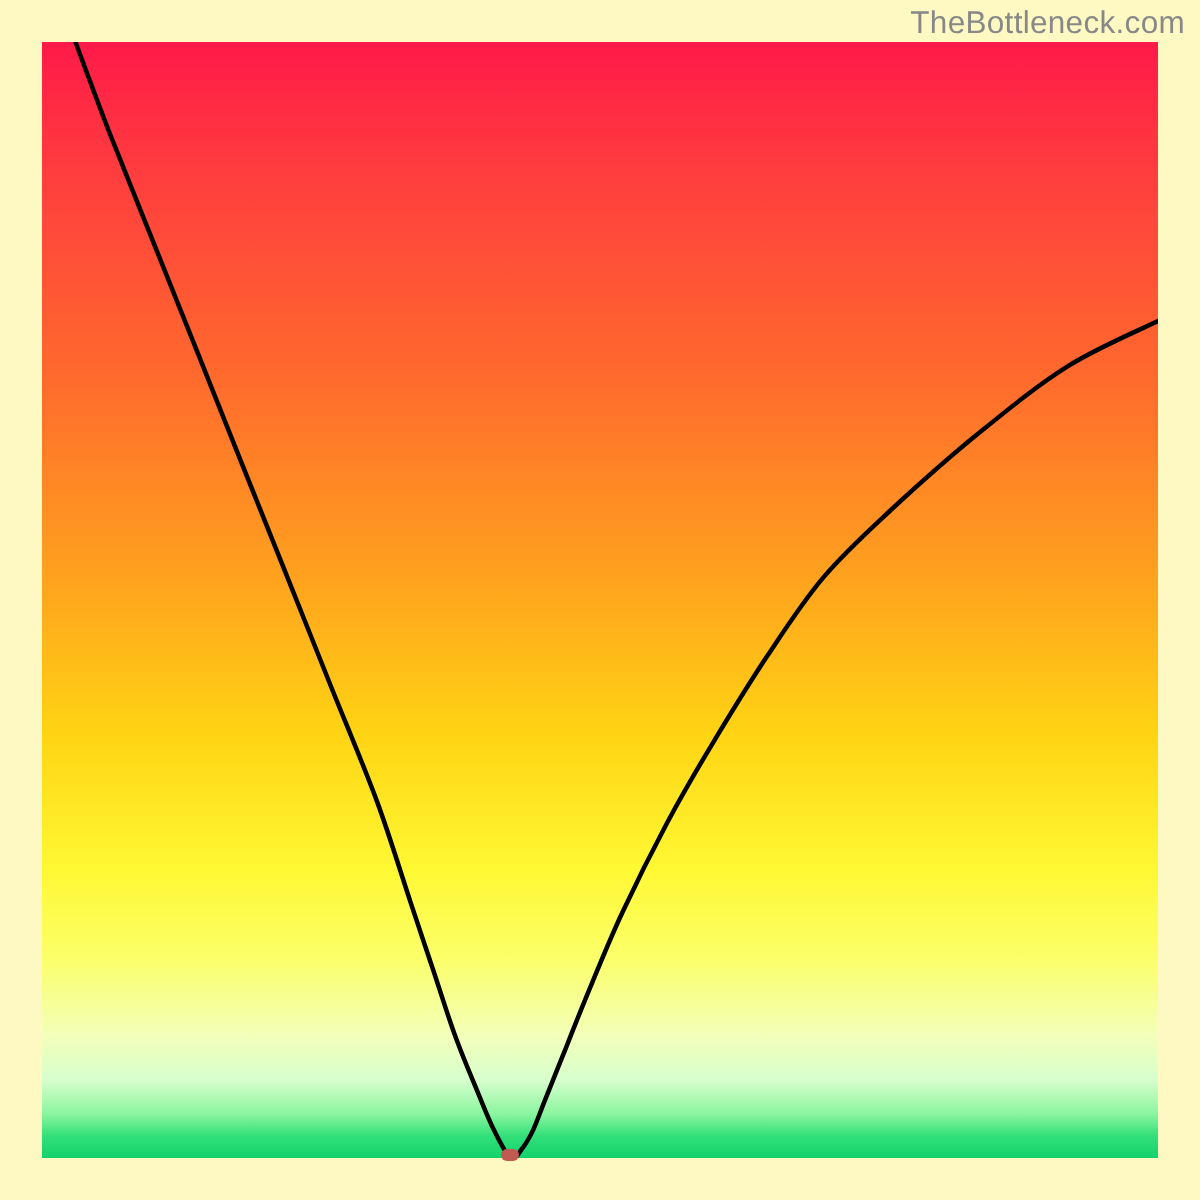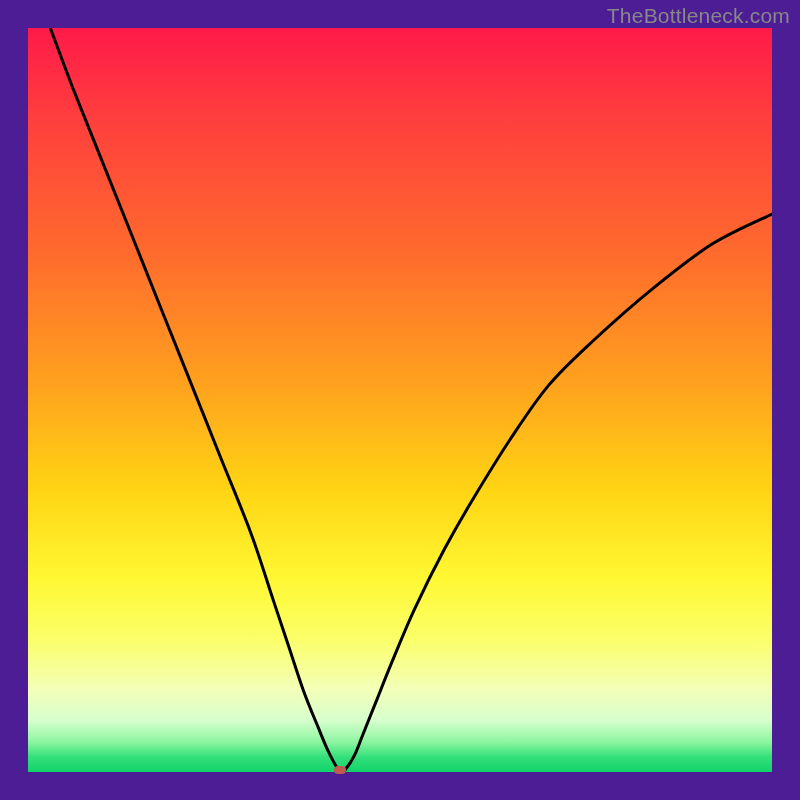--- a/index.html
+++ b/index.html
@@ -9,21 +9,21 @@
     height: 800px;
     background: #000;
     overflow: hidden;
   }
   .frame {
     position: absolute;
     left: 0;
     top: 0;
     width: 800px;
     height: 800px;
-    background: #4c1d95;
+    background: #fef9c3;
   }
   .plot {
     position: absolute;
     left: 28px;
     top: 28px;
     width: 744px;
     height: 744px;
     background: linear-gradient(to bottom,
       #ff1a49 0%,
       #ff3e3e 12%,

